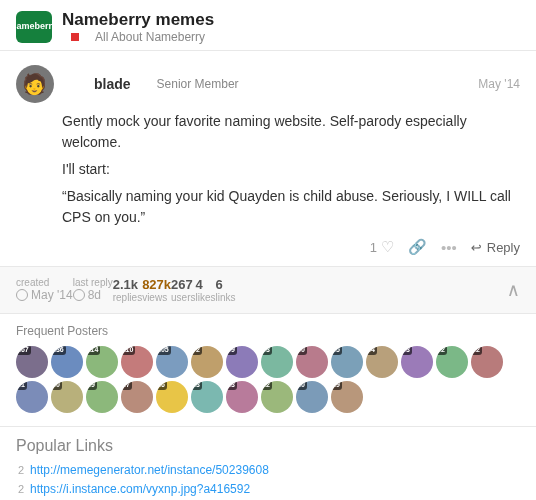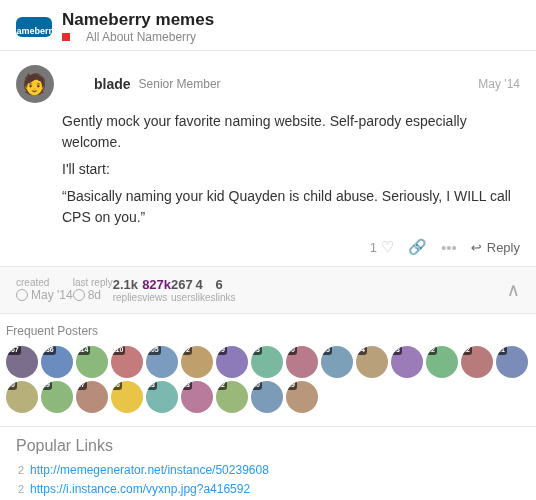--- a/index.html
+++ b/index.html
@@ -15,25 +15,25 @@
 
     
     .header {
       display: flex;
       align-items: center;
       padding: 10px 16px 6px 16px;
       border-bottom: 1px solid #e8e8e8;
     }
     .header-logo {
       width: 36px;
-      height: 20px;
-      background: #0369a1;
+      height: 32px;
+      background: #15803d;
       border-radius: 6px;
       display: flex;
-      align-items: flex-end;
+      align-items: center;
       justify-content: center;
       color: white;
       font-size: 9px;
       font-weight: bold;
       line-height: 1.1;
       text-align: center;
       flex-shrink: 0;
       margin-right: 10px;
     }
     .header-text {}
@@ -42,20 +42,21 @@
       font-weight: 600;
       color: #222;
       line-height: 1.2;
     }
     .header-subtitle {
       font-size: 12px;
       color: #888;
       display: flex;
       align-items: center;
       gap: 16px;
+      justify-content: center;
     }
     .red-square {
       width: 8px;
       height: 8px;
       background: #e03030;
       display: inline-block;
       flex-shrink: 0;
     }
 
     
@@ -89,21 +90,21 @@
     }
     .post-author {
       font-weight: 600;
       font-size: 14px;
       color: #333;
       margin-left: 32px;
     }
     .post-role {
       font-size: 12px;
       color: #888;
-      margin-left: 0;
+      margin-left: 18px;
     }
     .post-date {
       font-size: 12px;
       color: #aaa;
     }
 
     .post-body {
       margin-left: 46px;
     }
     .post-text {
@@ -172,21 +173,21 @@
     .stat-label {
       font-size: 10px;
       color: #aaa;
       text-transform: lowercase;
     }
     .stat-value {
       font-size: 13px;
       font-weight: 600;
       color: #555;
     }
-    .stat-value.orange { color: #701a75; }
+    .stat-value.orange { color: #a16207; }
     .stat-date {
       display: flex;
       align-items: center;
       gap: 3px;
       font-size: 12px;
       color: #aaa;
     }
     .stat-date-icon {
       width: 12px;
       height: 12px;
@@ -196,21 +197,21 @@
       position: relative;
     }
     .chevron-up {
       color: #aaa;
       font-size: 18px;
       cursor: pointer;
     }
 
     
     .section {
-      padding: 10px 6px;
+      padding: 10px 16px;
       border-bottom: 1px solid #e8e8e8;
     }
     .section-title {
       font-size: 12px;
       color: #888;
       margin-bottom: 8px;
       font-weight: 500;
     }
     .posters-row {
       display: flex;

